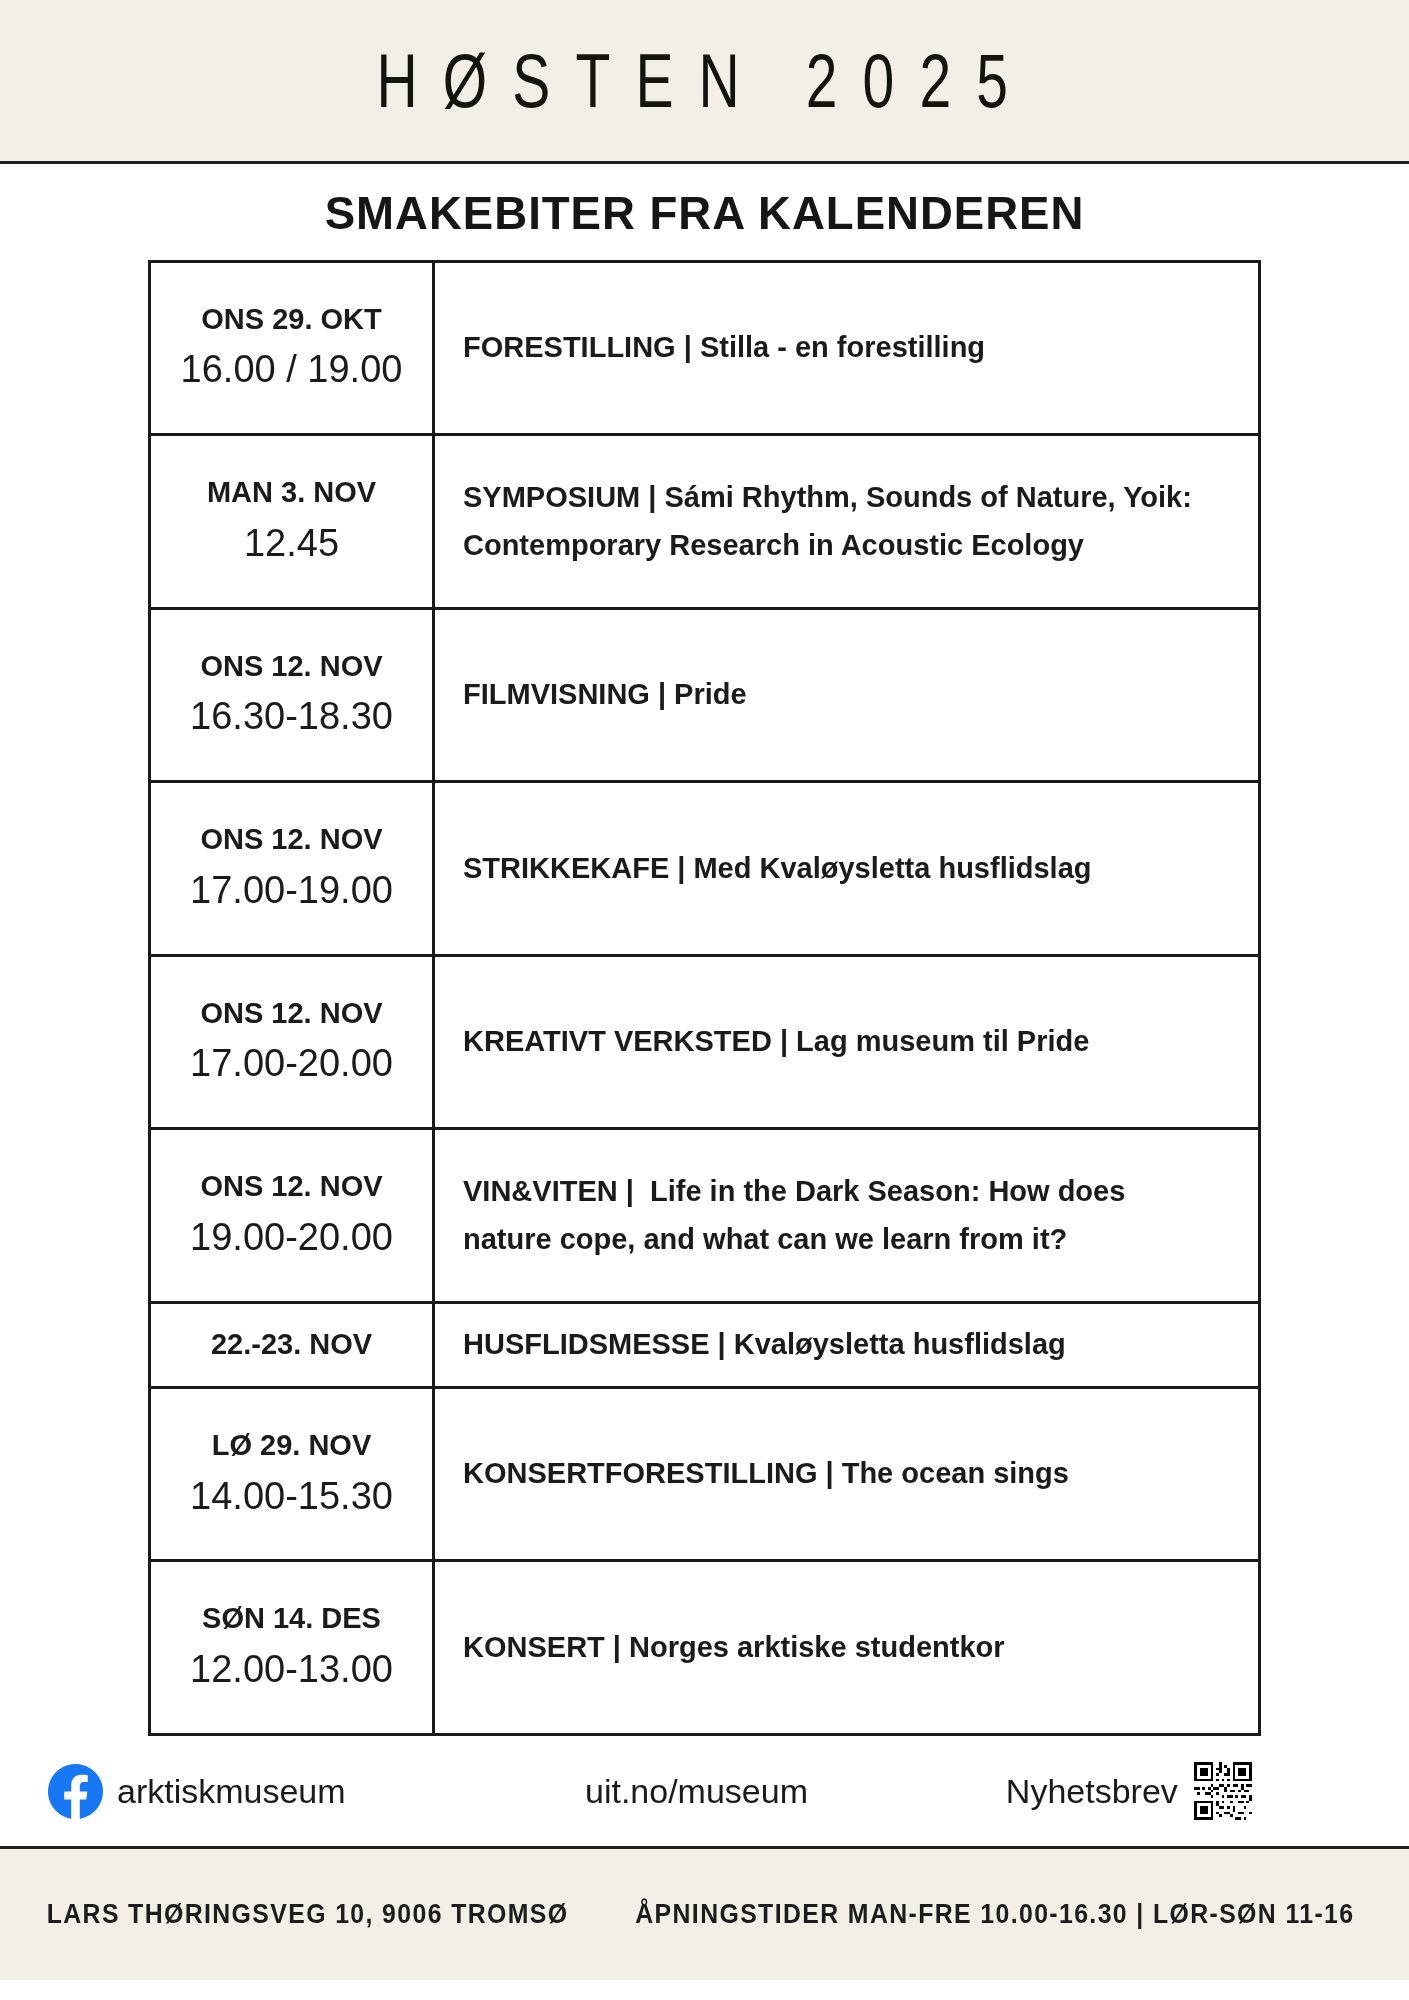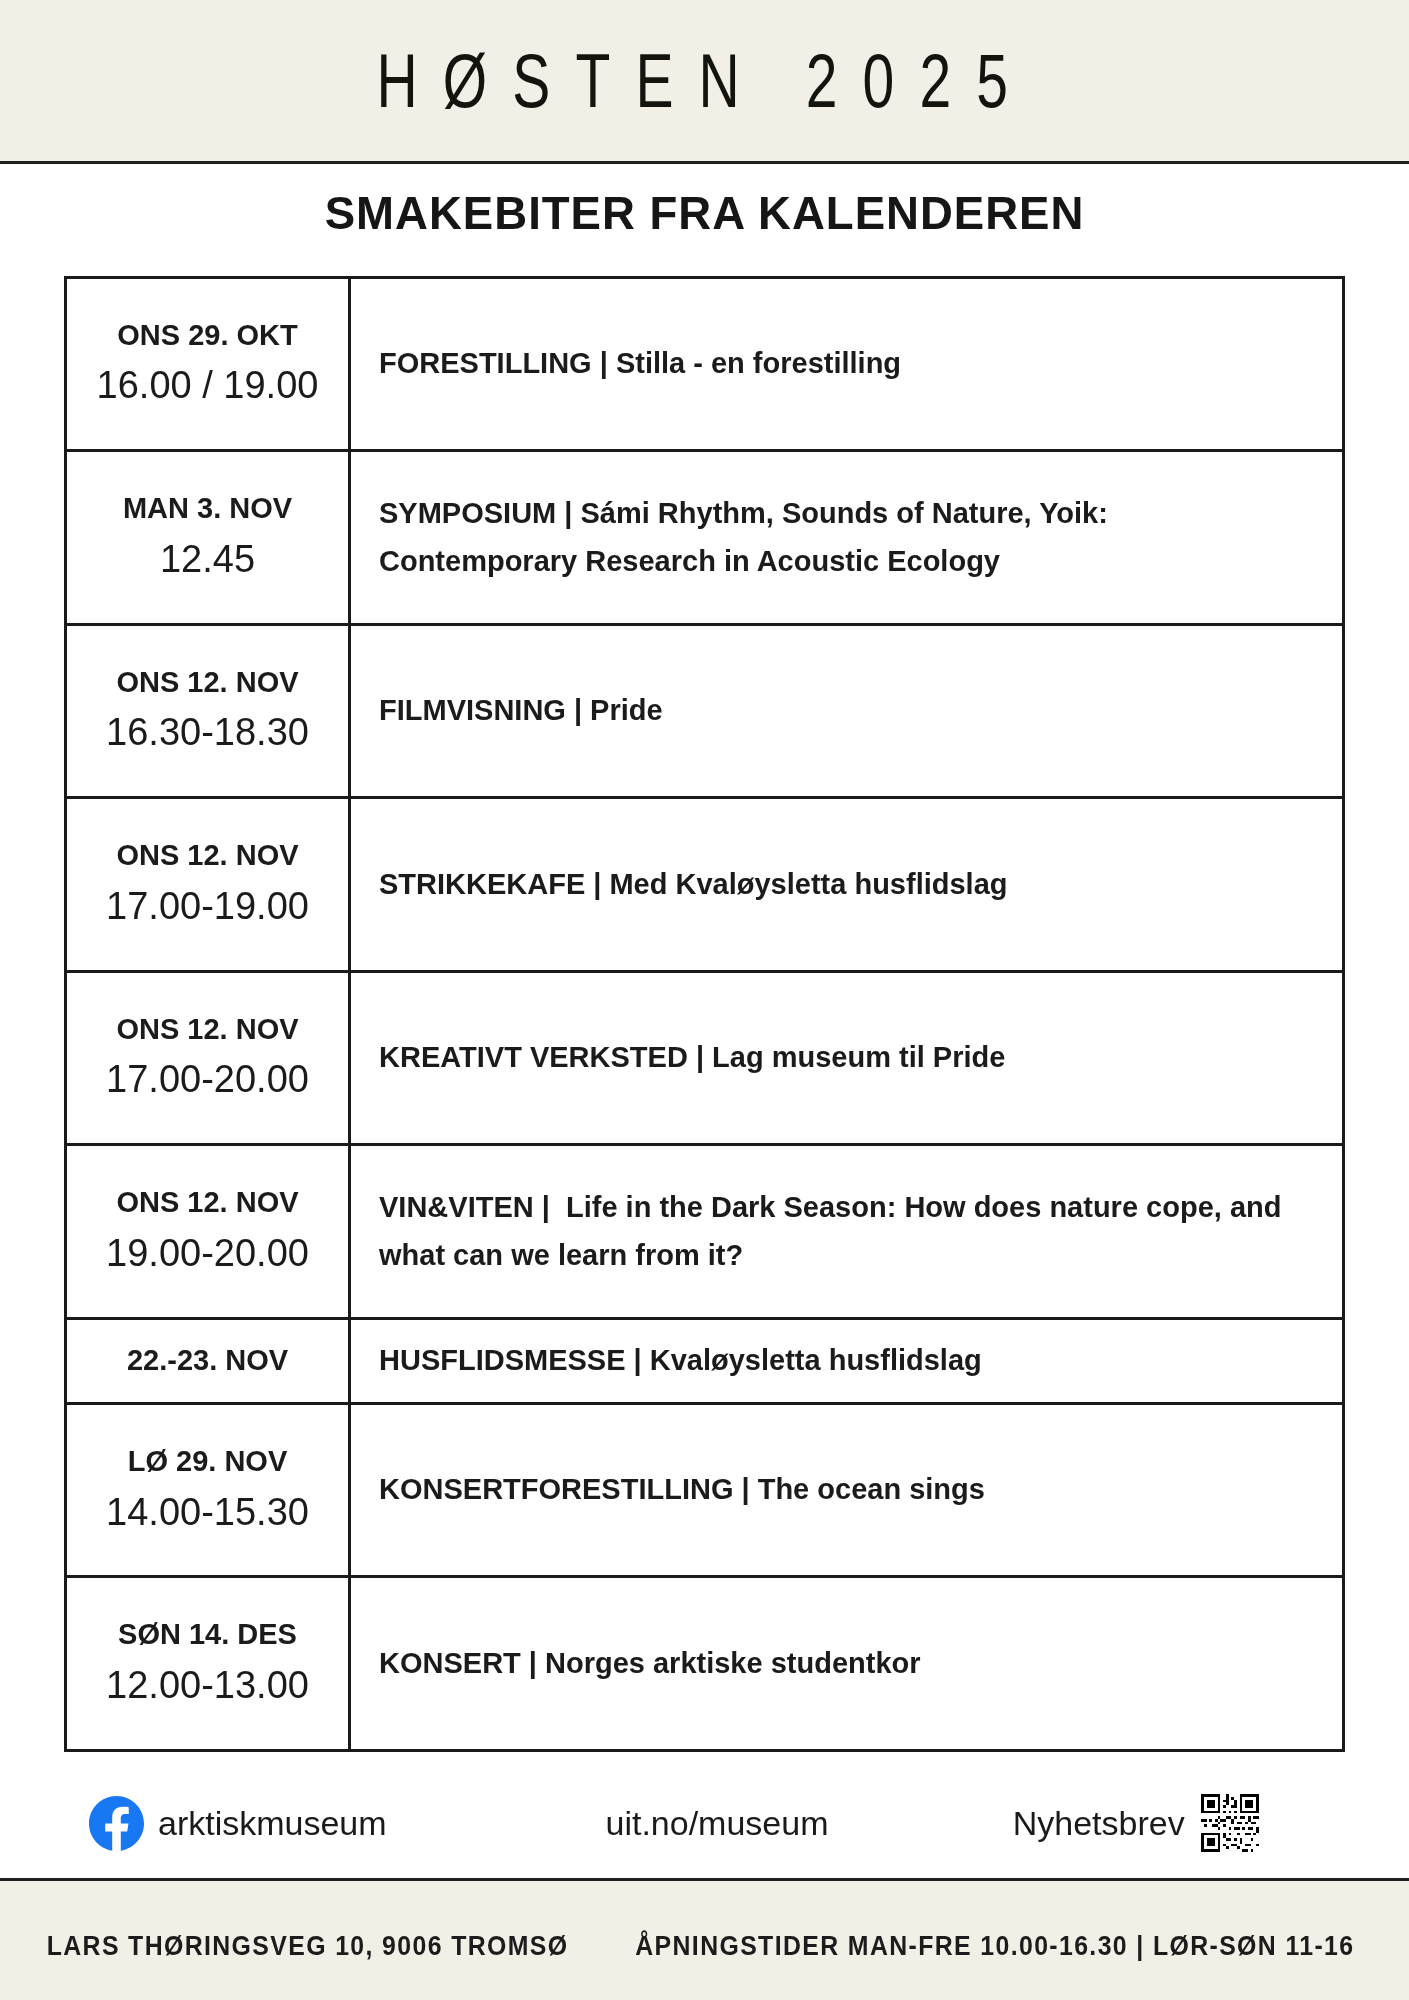--- a/index.html
+++ b/index.html
@@ -32,22 +32,22 @@
   .subtitle{
     font-size:47px;
     font-weight:600;
     letter-spacing:1px;
     color:#161616;
     transform:scaleX(0.97);
     white-space:nowrap;
   }
   
   table.events{
-    width:1281px;
-    margin:16px auto;
+    width:1113px;
+    margin:0 auto;
     border-collapse:collapse;
     table-layout:fixed;
     height:1476px;
   }
   table.events td{
     border:3px solid #1a1a1a;
     vertical-align:middle;
   }
   td.date-cell{
     width:265px;
@@ -60,21 +60,21 @@
   .event-title{
     font-size:29px;
     font-weight:700;
     line-height:1.65;
     white-space:pre-wrap;
   }
   
   .footer{
     height:110px;
     display:flex;align-items:center;
-    padding:0 64px 0 89px;
+    padding:0 64px 0 48px;
     box-sizing:border-box;
   }
   .footer-left{display:flex;align-items:center;gap:14px;flex:1 1 0;}
   .footer-center{flex:1 1 0;text-align:center;}
   .footer-right{flex:1 1 0;display:flex;align-items:center;justify-content:center;gap:16px;}
   .fb-icon{width:55px;height:55px;display:block;}
   .fb-handle,.site-link,.newsletter-label{
     font-size:34px;font-weight:400;color:#1a1a1a;text-decoration:none;
   }
   .qr{width:58px;height:58px;display:block;}

